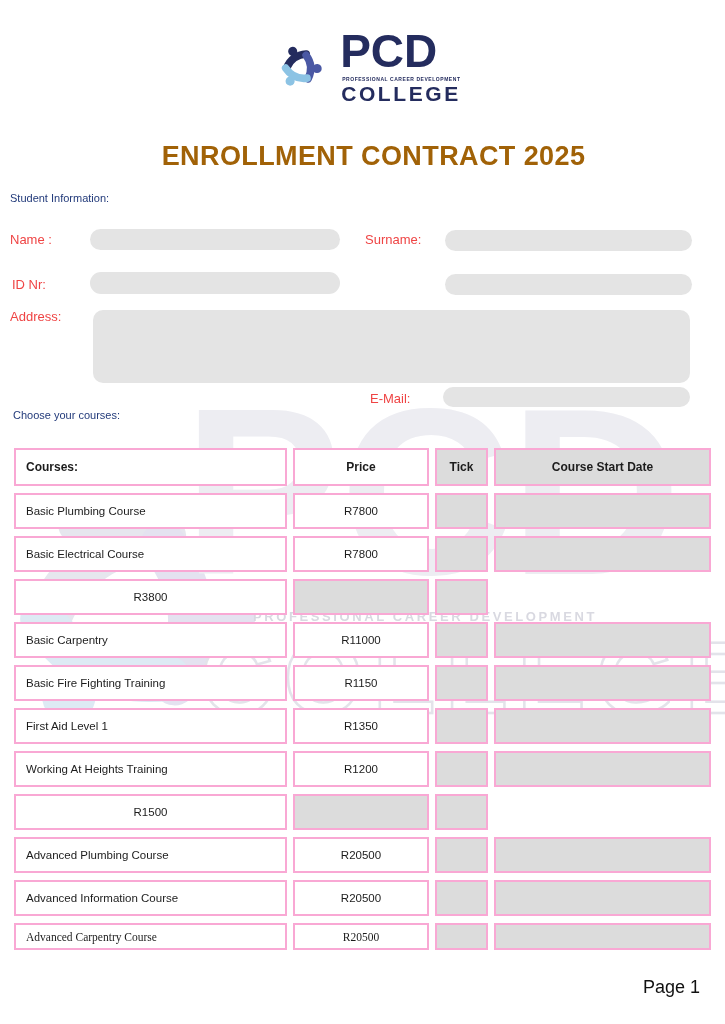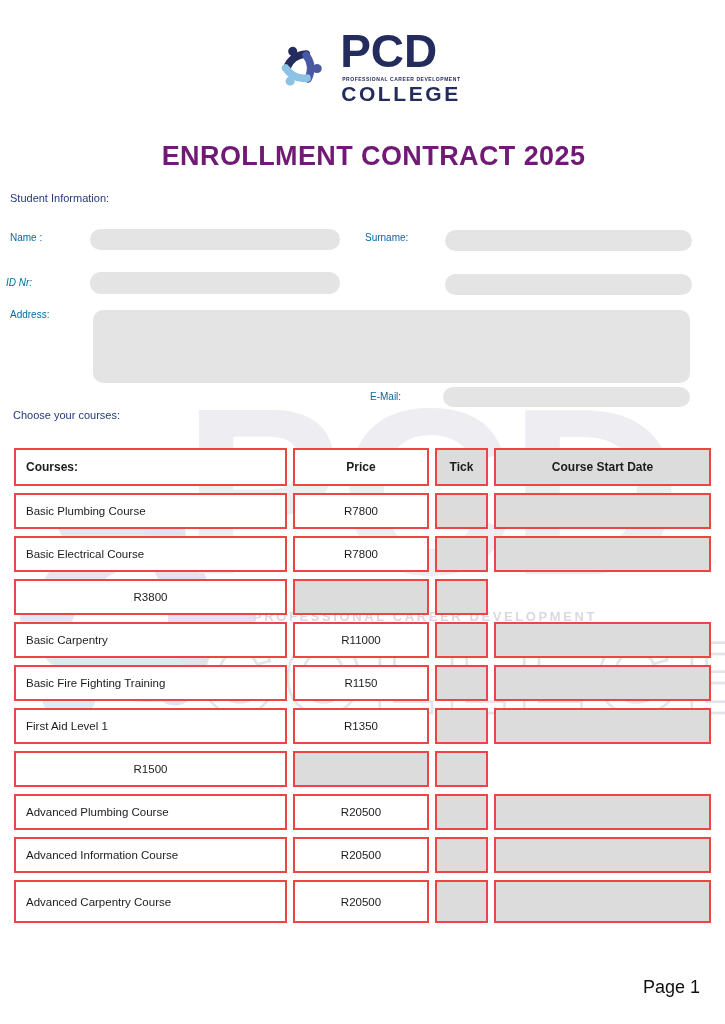--- a/index.html
+++ b/index.html
@@ -32,64 +32,64 @@
   
   .logo { position:absolute; left:0; right:0; top:30px; display:flex; justify-content:center; align-items:flex-start; gap:4px; }
   .logo-text { display:flex; flex-direction:column; align-items:flex-start; }
   .logo-acronym { font-size:46px; font-weight:800; color:#242c5e; line-height:0.95; letter-spacing:0px; }
   .logo-tagline { font-size:5px; font-weight:700; color:#242c5e; letter-spacing:0.55px; margin:2px 0 1px 2px; white-space:nowrap; }
   .logo-college { font-size:21px; font-weight:600; color:#242c5e; letter-spacing:2.6px; line-height:1.05; margin-left:1px; }
 
   
   .title {
     position:absolute; left:0; right:0; top:141px; text-align:center;
-    font-size:27px; font-weight:800; letter-spacing:0.4px; color:#701a75;padding-left:22px;
+    font-size:27px; font-weight:800; letter-spacing:0.4px; color:#a16207;padding-left:22px;
   }
 
   
   .section-heading { position:absolute; font-size:11px; color:#223a7a; }
   .sh-student { left:10px; top:192px; }
   .sh-courses { left:13px; top:409px; }
 
   
-  .flabel { position:absolute; font-size:10px; color:#0369a1; }
+  .flabel { position:absolute; font-size:13px; color:#ef4444; }
   .ffield { position:absolute; background:#e4e4e4; border-radius:11px; }
   .lb-name     { left:10px;  top:232px; }
   .fd-name     { left:90px;  top:229px; width:250px; height:21px; }
   .lb-surname  { left:365px; top:232px; }
   .fd-surname  { left:445px; top:230px; width:247px; height:21px; }
-  .lb-id       { left:6px;  top:277px;font-style:italic; }
+  .lb-id       { left:12px;  top:277px; }
   .fd-id       { left:90px;  top:272px; width:250px; height:22px; }
   .lb-contact  { left:362px; top:278px;margin-top:31px; }
   .fd-contact  { left:445px; top:274px; width:247px; height:21px; }
   .lb-address  { left:10px;  top:309px; }
   .fd-address  { left:93px;  top:310px; width:597px; height:73px; border-radius:10px; }
   .lb-email    { left:370px; top:391px; }
   .fd-email    { left:443px; top:387px; width:247px; height:20px; border-radius:10px; }
 
   
   .ctable { position:absolute; left:14px; top:448px; width:698px; z-index:1; }
   .trow {
     display:grid;
     grid-template-columns:273px 136px 53px 217px;
     column-gap:6px;
     margin-bottom:7px;
   }
   .trow > div {
-    border:2px solid #ef4444;
+    border:2px solid #f9a8d4;
     height:36px;
     display:flex; align-items:center;
     font-size:11.5px; color:#1c1c1c;
     background:#ffffff;
   }
   .trow.head > div { height:38px; font-weight:700; font-size:12px; }
   .cell-course { padding-left:10px; }
   .cell-price  { justify-content:center; }
   .cell-tick, .cell-date { background:#dcdcdc !important; }
-  .trow.body:last-child > div { height:43px; }
+  .trow.body:last-child > div { height:27px;font-family:Liberation Serif, serif; }
   .trow.head .cell-tick, .trow.head .cell-date { justify-content:center; }
 
   
   .page-number { position:absolute; right:25px; top:977px; font-size:18px; color:#111; }
 </style>
 </head>
 <body>
 
 <div class="page">
 
@@ -205,20 +205,26 @@
       <div class="cell-date"></div>
     </div>
 
     <div class="trow body">
       <div class="cell-course">First Aid Level 1</div>
       <div class="cell-price">R1350</div>
       <div class="cell-tick"></div>
       <div class="cell-date"></div>
     </div>
 
+    <div class="trow body">
+      <div class="cell-course">Working At Heights Training</div>
+      <div class="cell-price">R1200</div>
+      <div class="cell-tick"></div>
+      <div class="cell-date"></div>
+    </div>
 
     <div class="trow body">
       <div class="cell-price">R1500</div>
       <div class="cell-tick"></div>
       <div class="cell-date"></div>
     </div>
 
     <div class="trow body">
       <div class="cell-course">Advanced Plumbing Course</div>
       <div class="cell-price">R20500</div>

